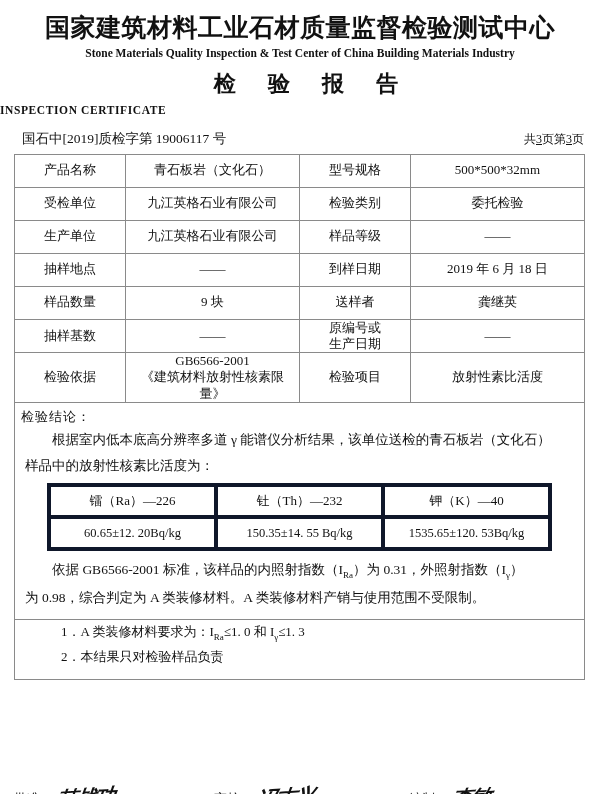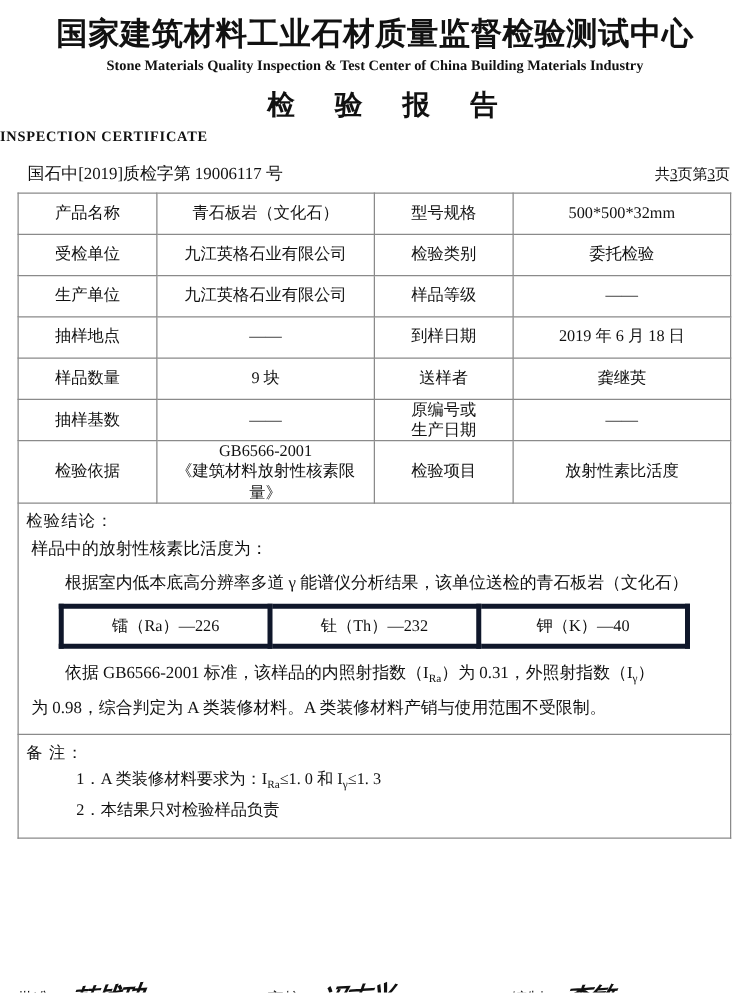--- a/index.html
+++ b/index.html
@@ -210,41 +210,45 @@
           <td class="val two-line">GB6566-2001<br>《建筑材料放射性核素限量》</td>
           <td class="lbl">检验项目</td>
           <td class="val">放射性素比活度</td>
         </tr>
       </tbody>
   </table>
 
   <div class="block">
     <div class="block-label">检验结论：</div>
     <div class="concl-body">
+      <div class="para">根据室内低本底高分辨率多道 γ 能谱仪分析结果，该单位送检的青石板岩（文化石）</div>
       <div class="para para-noind">样品中的放射性核素比活度为：</div>
-      <div class="para">根据室内低本底高分辨率多道 γ 能谱仪分析结果，该单位送检的青石板岩（文化石）</div>
 
       <table class="nuc">
         <tbody>
             <tr>
               <td class="hd">镭（Ra）—226</td>
               <td class="hd">钍（Th）—232</td>
               <td class="hd">钾（K）—40</td>
             </tr>
+            <tr>
+              <td>60.65±12. 20Bq/kg</td>
+              <td>150.35±14. 55  Bq/kg</td>
+              <td>1535.65±120. 53Bq/kg</td>
+            </tr>
           </tbody>
       </table>
 
       <div class="para"><span>依据 GB6566-2001 标准，该样品的内照射指数（I</span><span class="sub">Ra</span><span>）为 0.31，外照射指数（I</span><span class="sub">γ</span><span>）</span></div>
       <div class="para para-noind">为 0.98，综合判定为 A 类装修材料。A 类装修材料产销与使用范围不受限制。</div>
     </div>
 
   </div>
 
   <div class="block">
-    <div class="block-label">备 注：</div>
     <div class="remarks">
       <div class="remark-item"><span>1．A 类装修材料要求为：I</span><span class="sub">Ra</span><span>≤1. 0 和 I</span><span class="sub">γ</span><span>≤1. 3</span></div>
       <div class="remark-item">2．本结果只对检验样品负责</div>
     </div>
   </div>
 
   <div class="sigrow">
     <div class="sigcell" style="width:200px">
       <span class="sig-lbl">批准：</span>
       <span class="sig-mark">韩战功</span>

